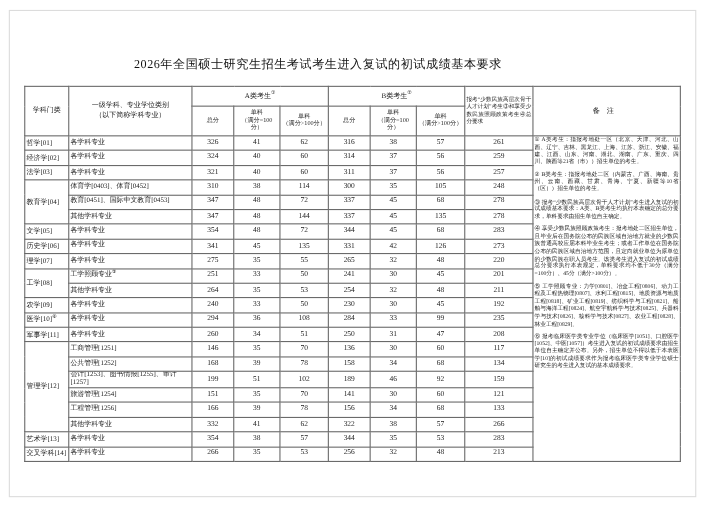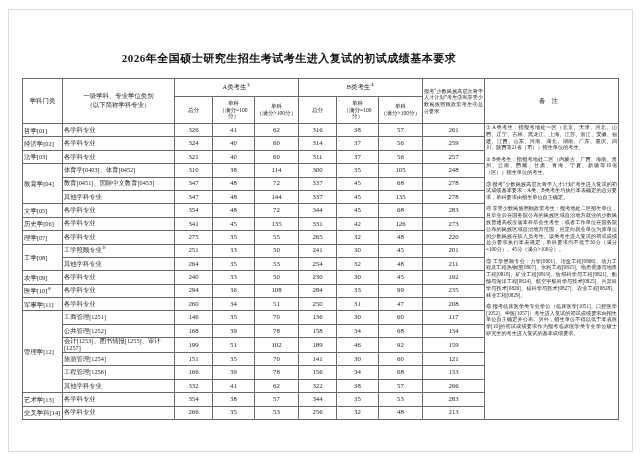--- a/index.html
+++ b/index.html
@@ -7,21 +7,21 @@
     width:640px;height:460px;background:#ffffff;overflow:hidden;position:relative;
     font-family:"Liberation Serif","DejaVu Serif",serif;color:#1c1c1c;
     -webkit-font-smoothing:antialiased;
   }
   .page-frame{
     position:absolute;left:8px;top:9px;right:7px;bottom:8px;
     border:1px solid #dcdcdc;pointer-events:none;
   }
   .doc-title{
     position:absolute;left:0;top:51px;width:578px;text-align:center;
-    font-size:11px;font-weight:bold;letter-spacing:.5px;color:#111;
+    font-size:11px;font-weight:normal;letter-spacing:.5px;color:#111;
   }
   .tbl-wrap{position:absolute;left:22px;top:78px;}
   table.score{
     border-collapse:collapse;table-layout:fixed;width:596px;
     border:1.4px solid #2a2a2a;
   }
   table.score th,table.score td{
     border:0.8px solid #6a6a6a;padding:0 1px;overflow:hidden;
     font-weight:normal;color:#1c1c1c;
   }

